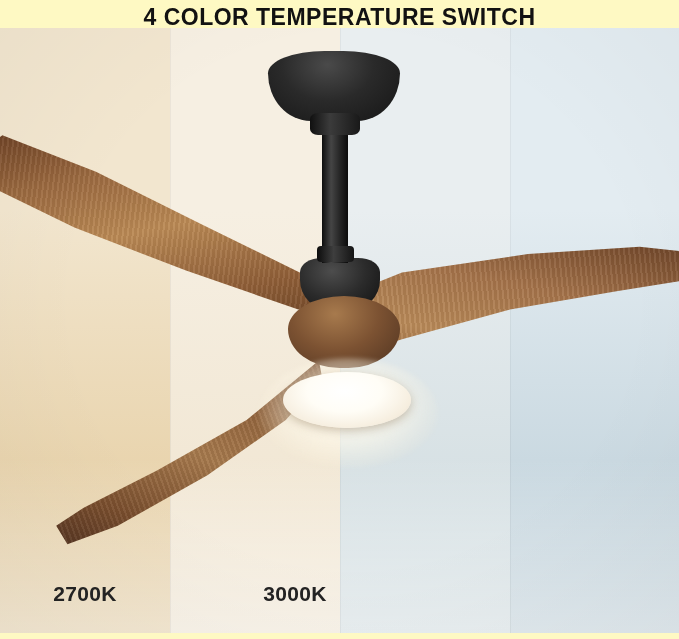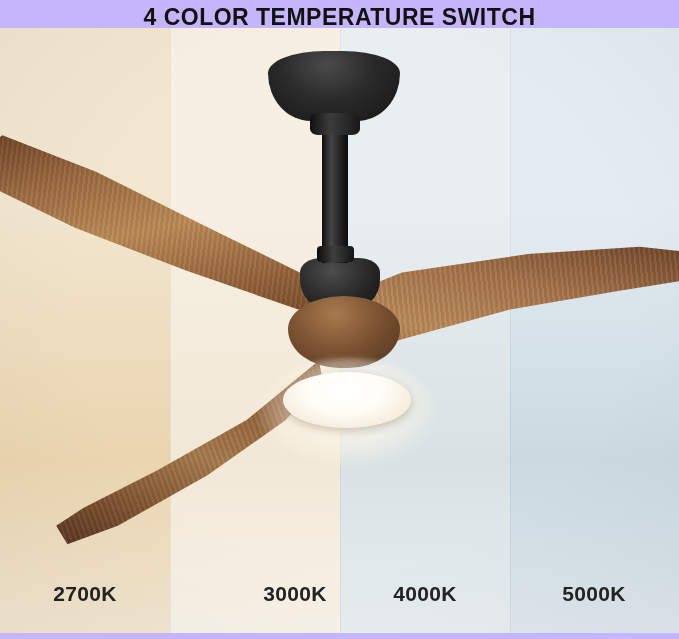--- a/index.html
+++ b/index.html
@@ -233,21 +233,21 @@
     top: 0;
     width: 1px;
     height: 605px;
     background: rgba(0,0,0,0.045);
     z-index: 13;
   }
 </style>
 </head>
 <body>
 
-<div id="stage" style="background: #c4b5fd;">
+<div id="stage" style="background: #fef9c3;">
 
   <div id="title">4 COLOR TEMPERATURE SWITCH</div>
 
   <div id="photo">
 
     <div class="strip" id="strip0">
       <div class="inner" style="background: linear-gradient(rgb(242, 230, 207) 0%, rgb(242, 230, 207) 30%, rgb(227, 201, 153) 100%);"></div>
     </div>
     <div class="strip" id="strip1">
       <div class="inner" style="background: linear-gradient(rgb(246, 239, 226) 0%, rgb(246, 239, 226) 30%, rgb(239, 227, 205) 100%);"></div>
@@ -276,17 +276,15 @@
     <div id="motor"></div>
     <div id="hub"></div>
 
     <div id="light-glow"></div>
     <div id="light-lens"></div>
 
     <div id="vignette"></div>
 
     <div class="temp-label" id="lab0" style="color: rgb(35, 35, 35);">2700K</div>
     <div class="temp-label" id="lab1" style="color: rgb(35, 35, 35);">3000K</div>
-    <div class="temp-label" id="lab2" style="color: rgb(35, 35, 35);">4000K</div>
-    <div class="temp-label" id="lab3" style="color: rgb(35, 35, 35);">5000K</div>
 
   </div>
 </div>
 
 </body></html>

